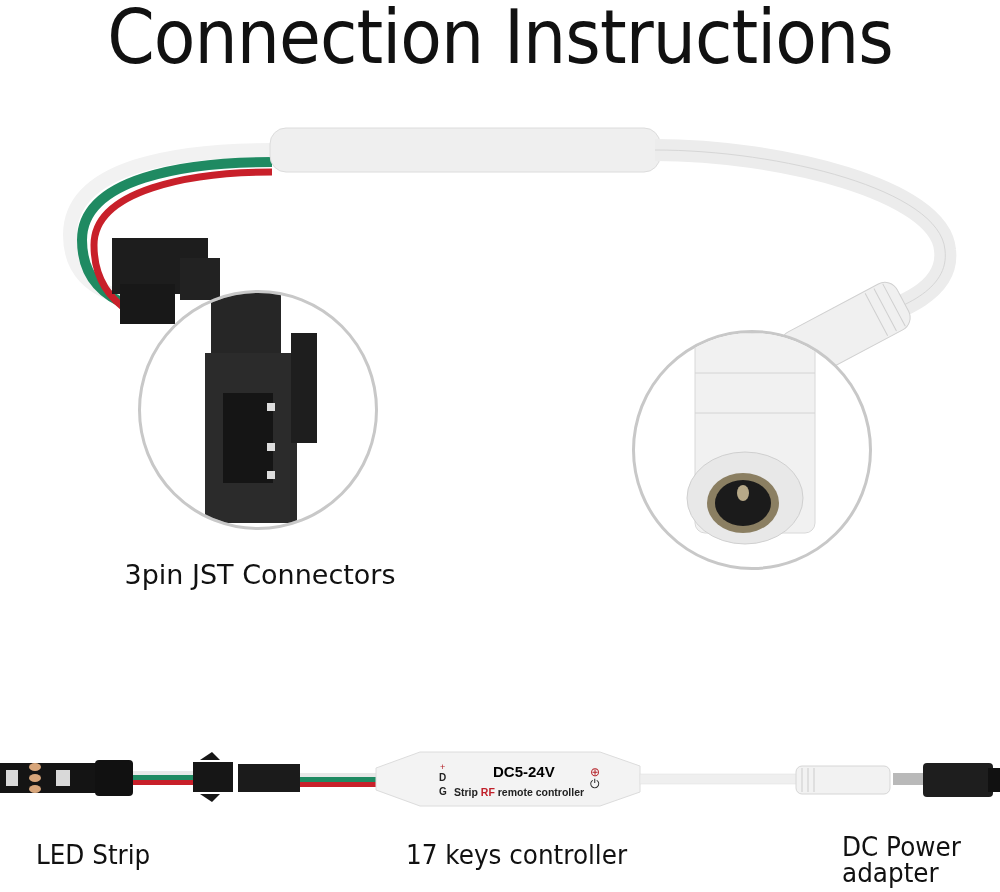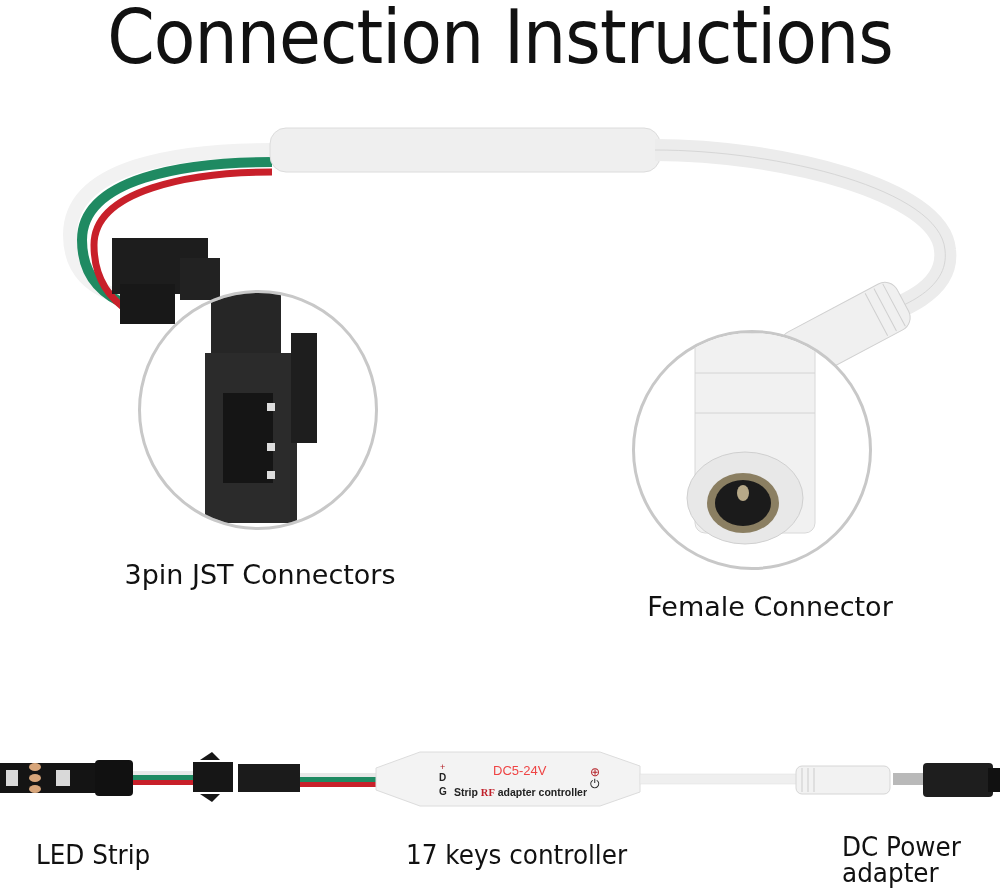--- a/index.html
+++ b/index.html
@@ -59,21 +59,20 @@
     <rect x="60" y="0" width="120" height="200" rx="10" fill="#f1f1f1" stroke="#d8d8d8"></rect>
     <line x1="60" y1="40" x2="180" y2="40" stroke="#d4d4d4"></line>
     <line x1="60" y1="80" x2="180" y2="80" stroke="#d4d4d4"></line>
     <ellipse cx="110" cy="165" rx="58" ry="46" fill="#e8e8e8" stroke="#cfcfcf"></ellipse>
     <ellipse cx="108" cy="170" rx="36" ry="30" fill="#8b7f62"></ellipse>
     <ellipse cx="108" cy="170" rx="28" ry="23" fill="#1b1b1b"></ellipse>
     <ellipse cx="108" cy="160" rx="6" ry="8" fill="#b7a988"></ellipse>
   </svg>
 </div>
 <div class="label center-text" style="left:600px;top:592px;width:340px;">
-  <div>Female Connector</div>
 </div>
 
 <svg width="1000" height="892" style="pointer-events:none;">
 
   <rect x="0" y="763" width="105" height="30" fill="#141414"></rect>
   <rect x="95" y="760" width="38" height="36" rx="4" fill="#111"></rect>
   <rect x="6" y="770" width="12" height="16" fill="#d9d9d9"></rect>
   <rect x="56" y="770" width="14" height="16" fill="#d9d9d9"></rect>
   <ellipse cx="35" cy="767" rx="6" ry="4" fill="#d7a57a"></ellipse>
   <ellipse cx="35" cy="778" rx="6" ry="4" fill="#d7a57a"></ellipse>
@@ -99,25 +98,25 @@
   <rect x="796" y="766" width="94" height="28" rx="6" fill="#f2f2f2" stroke="#d6d6d6"></rect>
   <line x1="802" y1="768" x2="802" y2="792" stroke="#ccc"></line>
   <line x1="808" y1="768" x2="808" y2="792" stroke="#ccc"></line>
   <line x1="814" y1="768" x2="814" y2="792" stroke="#ccc"></line>
 
   <rect x="893" y="773" width="30" height="12" fill="#b9b9b9"></rect>
   <rect x="923" y="763" width="70" height="34" rx="4" fill="#1e1e1e"></rect>
   <rect x="988" y="768" width="12" height="24" fill="#111"></rect>
 </svg>
 
-<div class="ctrl-text" style="left:493px;top:763px;font-size:13px;color:#ef4444;">DC5-24V</div>
+<div class="ctrl-text" style="left:493px;top:763px;font-size:15px;color:#000000;font-weight:bold;">DC5-24V</div>
 <div class="ctrl-text" style="left:440px;top:762px;font-size:9px;color:#b5242b;">+</div>
 <div class="ctrl-text" style="left:439px;top:772px;font-size:10px;font-weight:bold;color:#222;">D</div>
 <div class="ctrl-text" style="left:439px;top:786px;font-size:10px;font-weight:bold;color:#222;">G</div>
-<div class="ctrl-text" style="left:454px;top:786px;font-size:10.5px;font-weight:bold;color:#222;white-space:pre;"><span>Strip </span><span style="color:#c0202a;font-family:Liberation Serif, serif;">RF</span><span> adapter controller</span></div>
+<div class="ctrl-text" style="left:454px;top:786px;font-size:10.5px;font-weight:bold;color:#222;white-space:pre;"><span>Strip </span><span style="color:#c0202a;">RF</span><span> remote controller</span></div>
 <div class="ctrl-text" style="left:590px;top:766px;font-size:12px;color:#b5242b;line-height:1;">⊕<br><span style="color:#222;">⏻</span></div>
 
 <div class="label-sm" style="left:36px;top:842px;">LED Strip</div>
 <div class="label-sm" style="left:406px;top:842px;">17 keys controller</div>
 <div class="label-sm" style="left:842px;top:834px;">
   <div>DC Power</div>
   <div>adapter</div>
 </div>
 
 </body></html>

